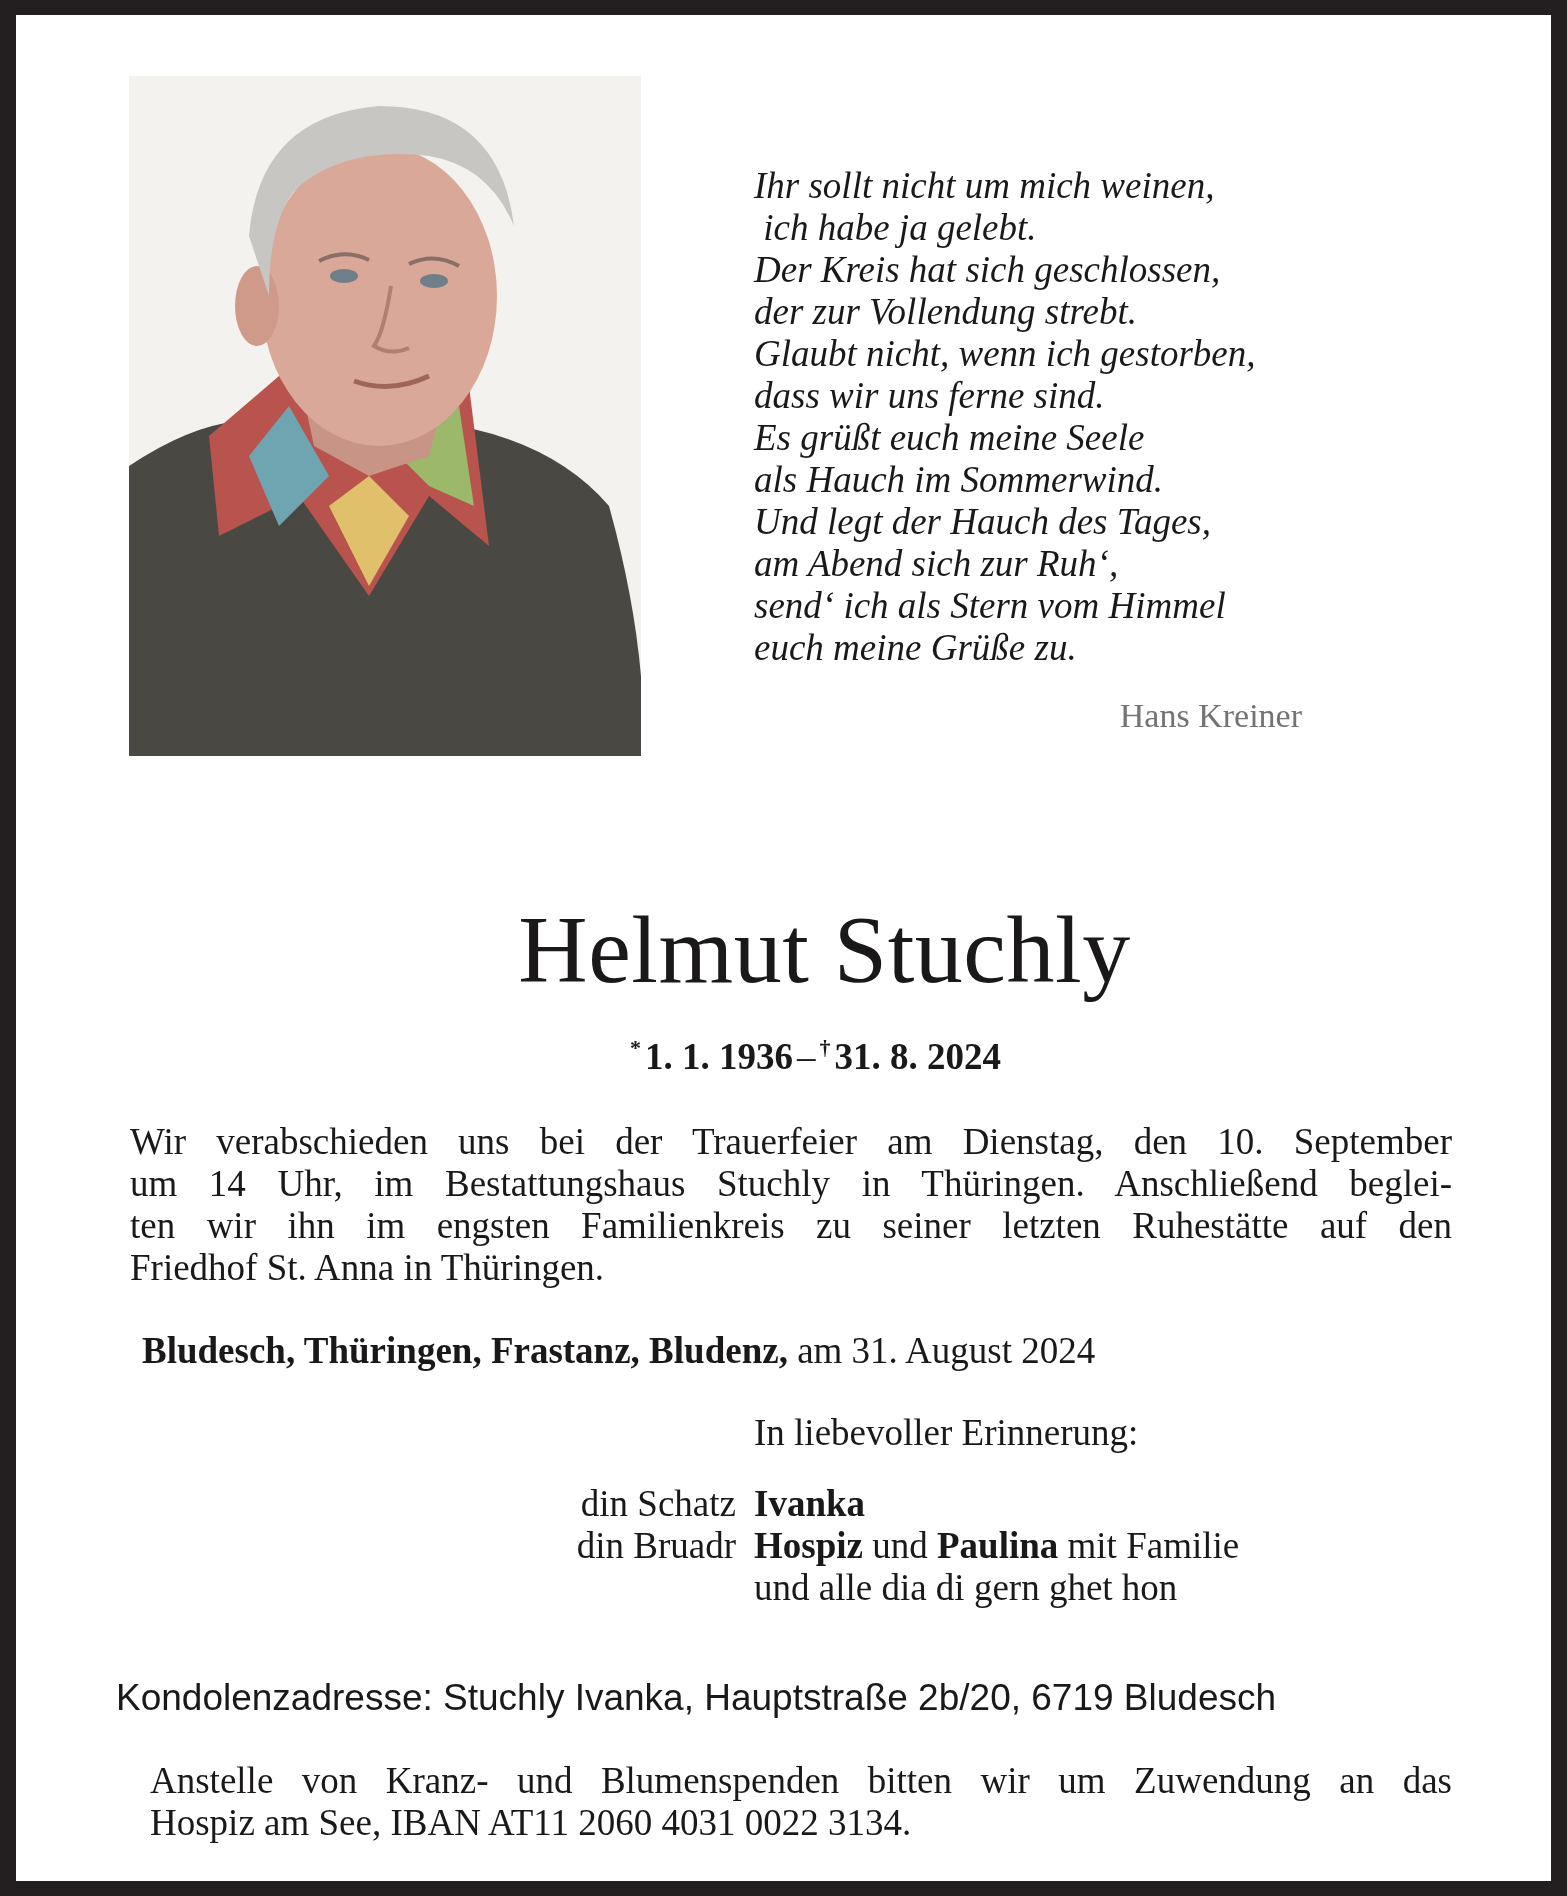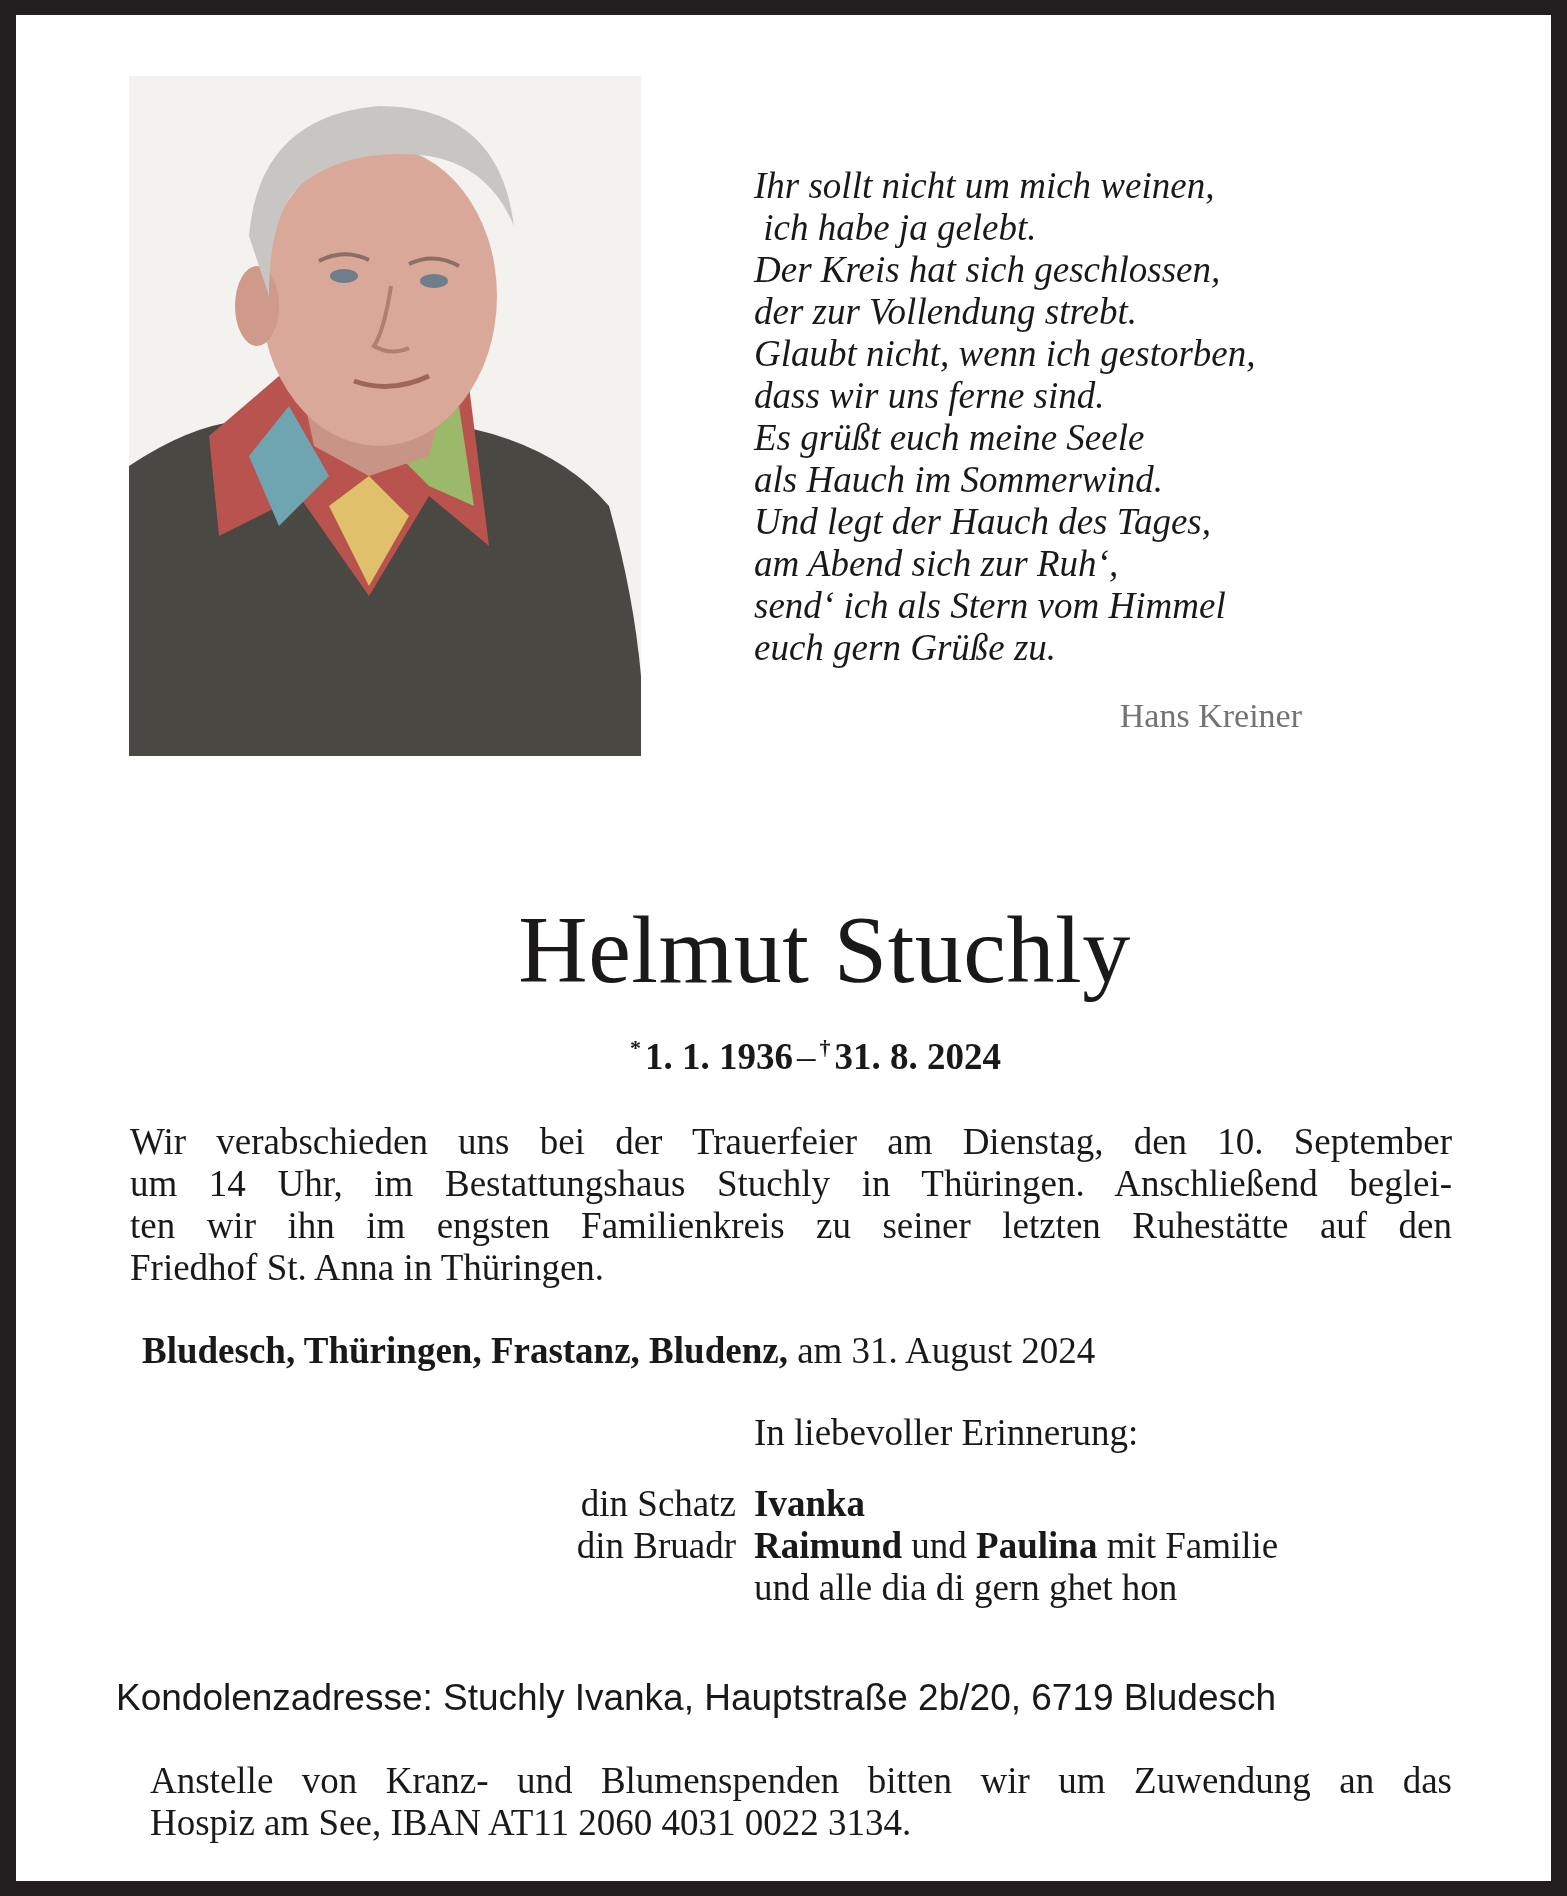--- a/index.html
+++ b/index.html
@@ -176,21 +176,21 @@
     <span class="line"> ich habe ja gelebt.</span>
     <span class="line">Der Kreis hat sich geschlossen,</span>
     <span class="line">der zur Vollendung strebt.</span>
     <span class="line">Glaubt nicht, wenn ich gestorben,</span>
     <span class="line">dass wir uns ferne sind.</span>
     <span class="line">Es grüßt euch meine Seele</span>
     <span class="line">als Hauch im Sommerwind.</span>
     <span class="line">Und legt der Hauch des Tages,</span>
     <span class="line">am Abend sich zur Ruh‘,</span>
     <span class="line">send‘ ich als Stern vom Himmel</span>
-    <span class="line">euch gern Grüße zu.</span>
+    <span class="line">euch meine Grüße zu.</span>
   </div>
   <div class="poem-author">Hans Kreiner</div>
 
 
   <div class="name">Helmut Stuchly</div>
 
   <div class="dates">
     <sup>*</sup><span>1. 1. 1936</span><span class="dash">–</span><sup>†</sup><span>31. 8. 2024</span>
   </div>
 
@@ -207,21 +207,21 @@
 
   <div class="memory">In liebevoller Erinnerung:</div>
 
   <div class="family">
     <div class="row">
       <span class="rel">din Schatz</span>
       <span class="who"><b>Ivanka</b><span></span><b></b><span></span></span>
     </div>
     <div class="row">
       <span class="rel">din Bruadr</span>
-      <span class="who"><b>Raimund</b><span> und </span><b>Paulina</b><span> mit Familie</span></span>
+      <span class="who"><b>Hospiz</b><span> und </span><b>Paulina</b><span> mit Familie</span></span>
     </div>
     <div class="row">
       <span class="rel"></span>
       <span class="who"><b></b><span></span><b></b><span>und alle dia di gern ghet hon</span></span>
     </div>
   </div>
 
   <div class="condolence">Kondolenzadresse: Stuchly Ivanka, Hauptstraße 2b/20, 6719 Bludesch</div>
 
   <div class="donation">

